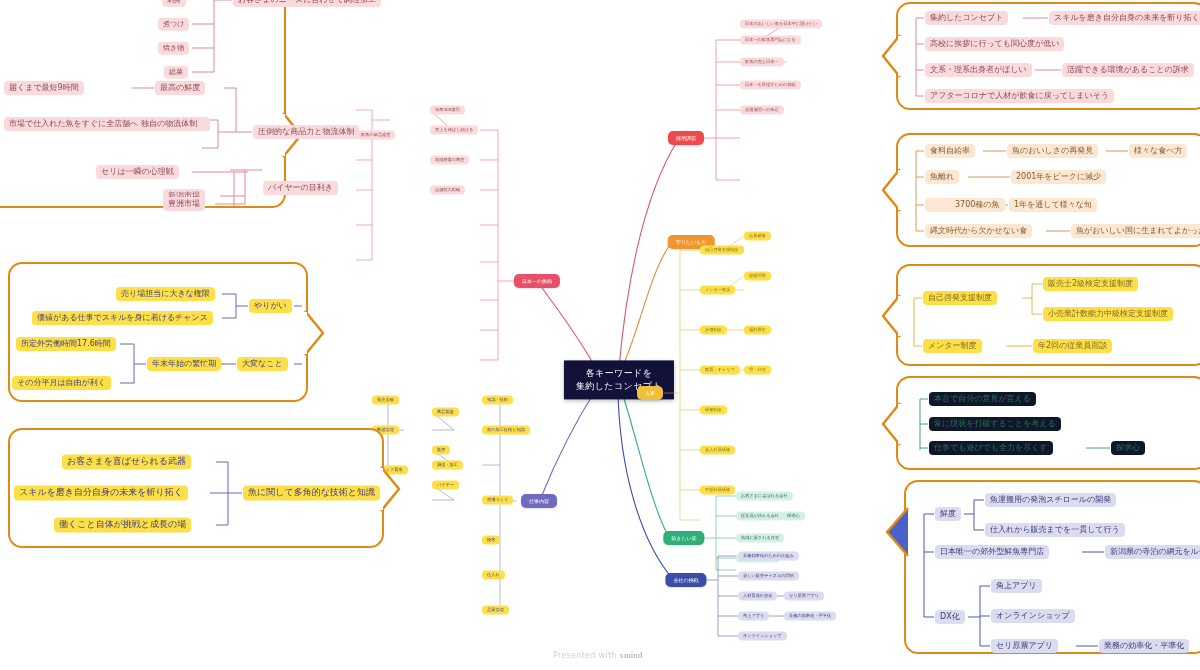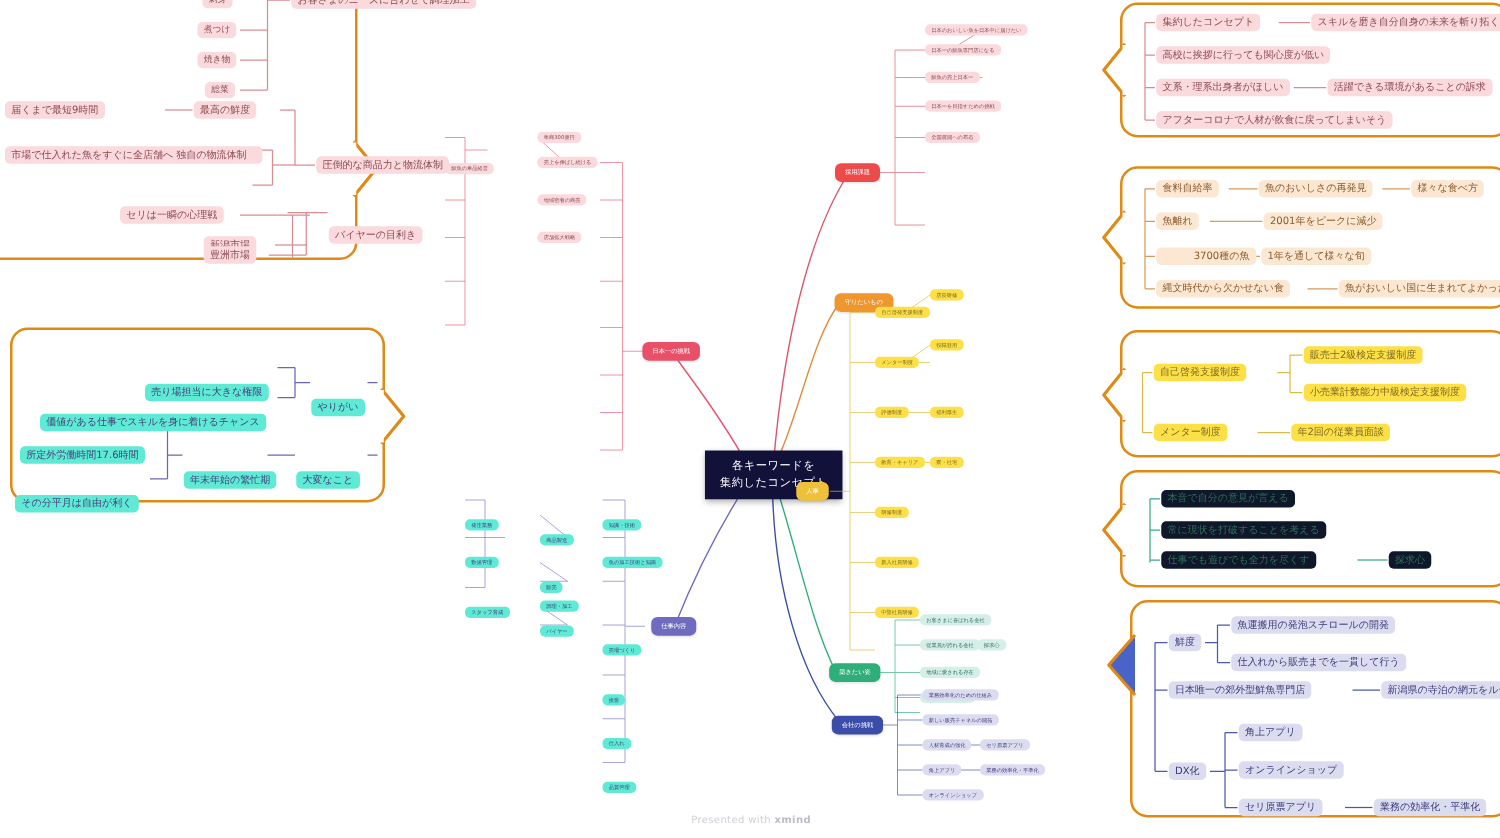--- a/index.html
+++ b/index.html
@@ -22,21 +22,21 @@
     transform:translateY(-50%);
   }
   .chip.wrap{white-space:normal;}
 
   
   .c-pink   {background:#fadadd;color:#8a4a52;}
   .c-orange {background:#fbe7d2;color:#8a5a2a;}
   .c-yellow {background:#fde047;color:#7d6a23;}
   .c-green  {background:#0f172a;color:#2f6f57;}
   .c-blue   {background:#dcdcf0;color:#3b3b77;}
-  .c-purple {background:#5eead4;color:#45407d;margin-top:20px;}
+  .c-purple {background:#fde047;color:#45407d;}
   .c-teal   {background:#d5efe8;color:#2b6c5e;}
 
   
   .pill{
     position:absolute;
     border-radius:5px;
     color:#fff;
     padding:4px 8px;
     white-space:nowrap;
     transform:translate(-50%,-50%);
@@ -66,21 +66,21 @@
     border:2.5px solid #e08a16;
     border-radius:14px;
     background:#ffffff;
   }
 
   
   #watermark{
     position:absolute;left:553px;top:651px;
     font-size:8px;color:#cfcfd6;letter-spacing:.3px;
   }
-  #watermark b{color:#bdbdc6;font-weight:700;}
+  #watermark b{color:#bdbdc6;font-weight:700;font-family:Liberation Serif, serif;}
 
   
   .t6{font-size:4.2px;}
   .t7{font-size:5px;}
   .t9{font-size:7px;}
   .t10{font-size:8px;}
   .t11{font-size:9px;}
 </style>
 </head>
 <body>
@@ -369,18 +369,34 @@
     </svg>
     <div class="chip c-purple t10" style="left:106px;top:30px;">売り場担当に大きな権限</div>
     <div class="chip c-purple t10" style="left:239px;top:42px;">やりがい</div>
     <div class="chip c-purple t10" style="left:22px;top:54px;">価値がある仕事でスキルを身に着けるチャンス</div>
     <div class="chip c-purple t10" style="left:6px;top:80px;">所定外労働時間17.6時間</div>
     <div class="chip c-purple t10" style="left:137px;top:100px;">年末年始の繁忙期</div>
     <div class="chip c-purple t10" style="left:227px;top:100px;">大変なこと</div>
     <div class="chip c-purple t10" style="left:2px;top:119px;">その分平月は自由が利く</div>
   </div>
 
+  <div class="callout" style="left:8px;top:428px;width:372px;height:116px;">
+    <svg style="position:absolute;right:-20px;top:36px;width:24px;height:46px;">
+      <path d="M3,1 L21,23 L3,45" fill="#ffffff" stroke="#e08a16" stroke-width="2.5" stroke-linejoin="round"></path>
+      <rect x="0" y="2" width="5" height="42" fill="#ffffff"></rect>
+    </svg>
+    <svg style="position:absolute;left:0;top:0;width:372px;height:116px;">
+      <g fill="none" stroke="#6a66b5" stroke-width="1">
+        <path d="M206,32 L218,32 M218,32 L218,95 M218,95 L206,95 M218,63 L232,63"></path>
+        <path d="M200,63 L218,63"></path>
+      </g>
+    </svg>
+    <div class="chip c-purple t11" style="left:52px;top:32px;">お客さまを喜ばせられる武器</div>
+    <div class="chip c-purple t11" style="left:233px;top:63px;">魚に関して多角的な技術と知識</div>
+    <div class="chip c-purple t11" style="left:4px;top:63px;">スキルを磨き自分自身の未来を斬り拓く</div>
+    <div class="chip c-purple t11" style="left:44px;top:95px;">働くこと自体が挑戦と成長の場</div>
+  </div>
 
   <div id="watermark">
     <span>Presented with </span><b>xmind</b>
   </div>
 
 </div>
 
 </body></html>

